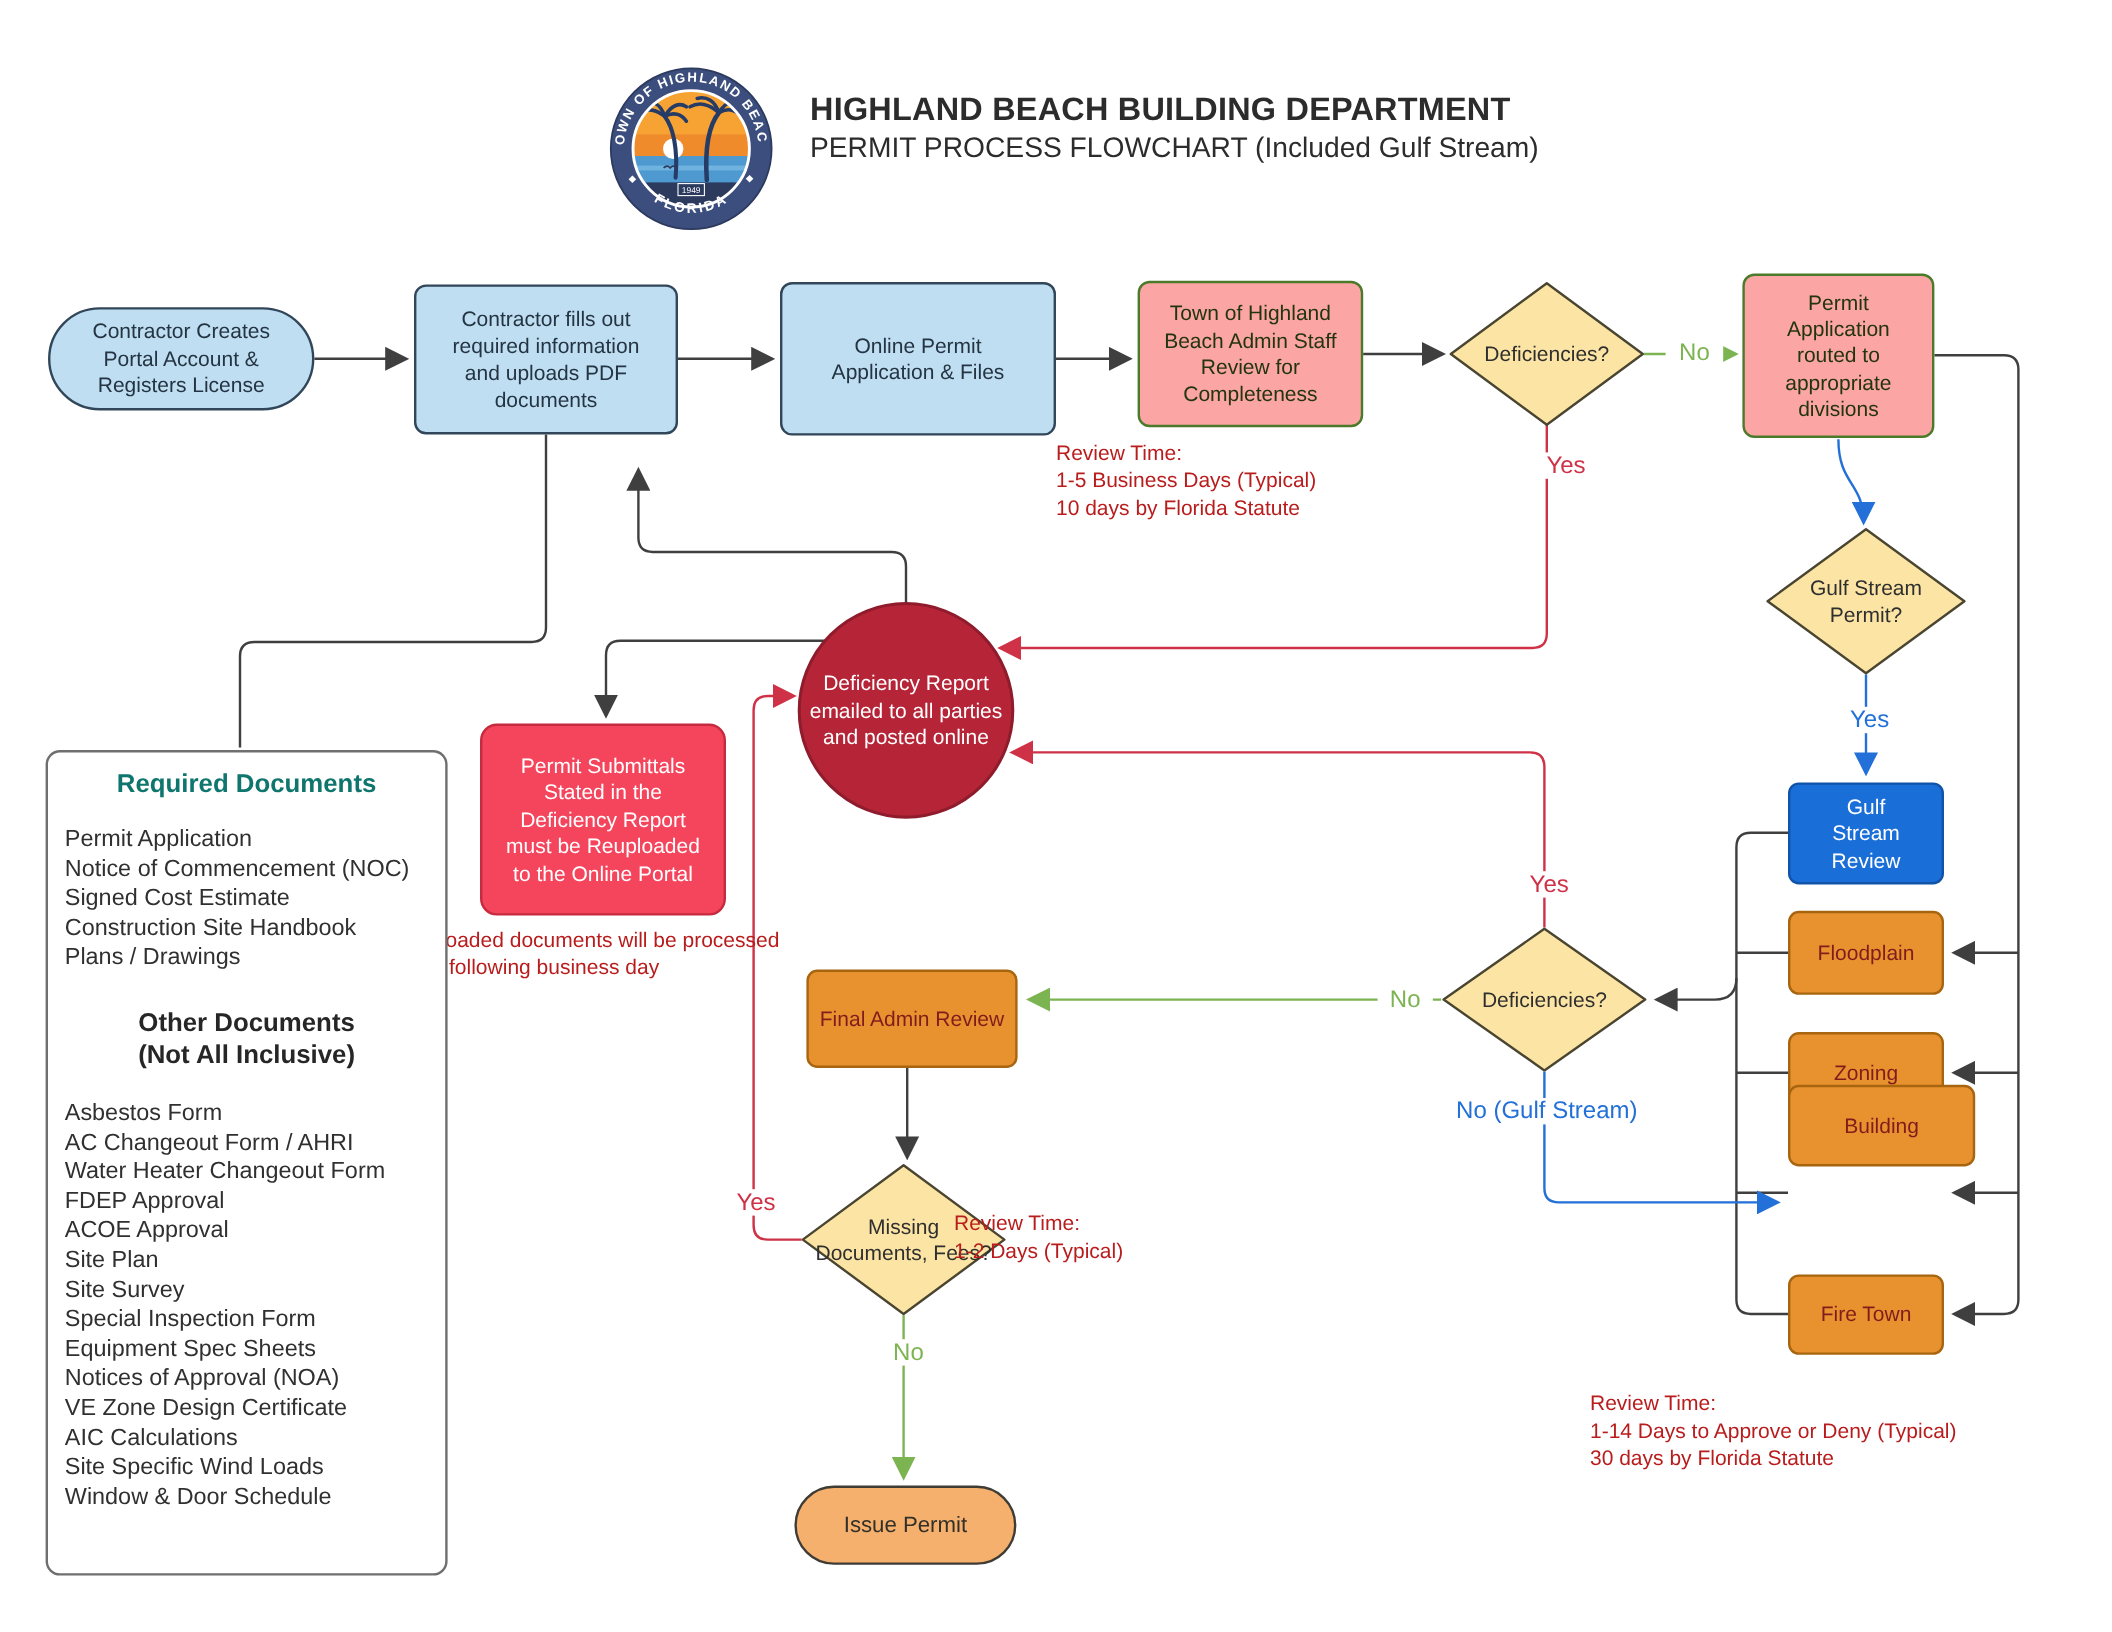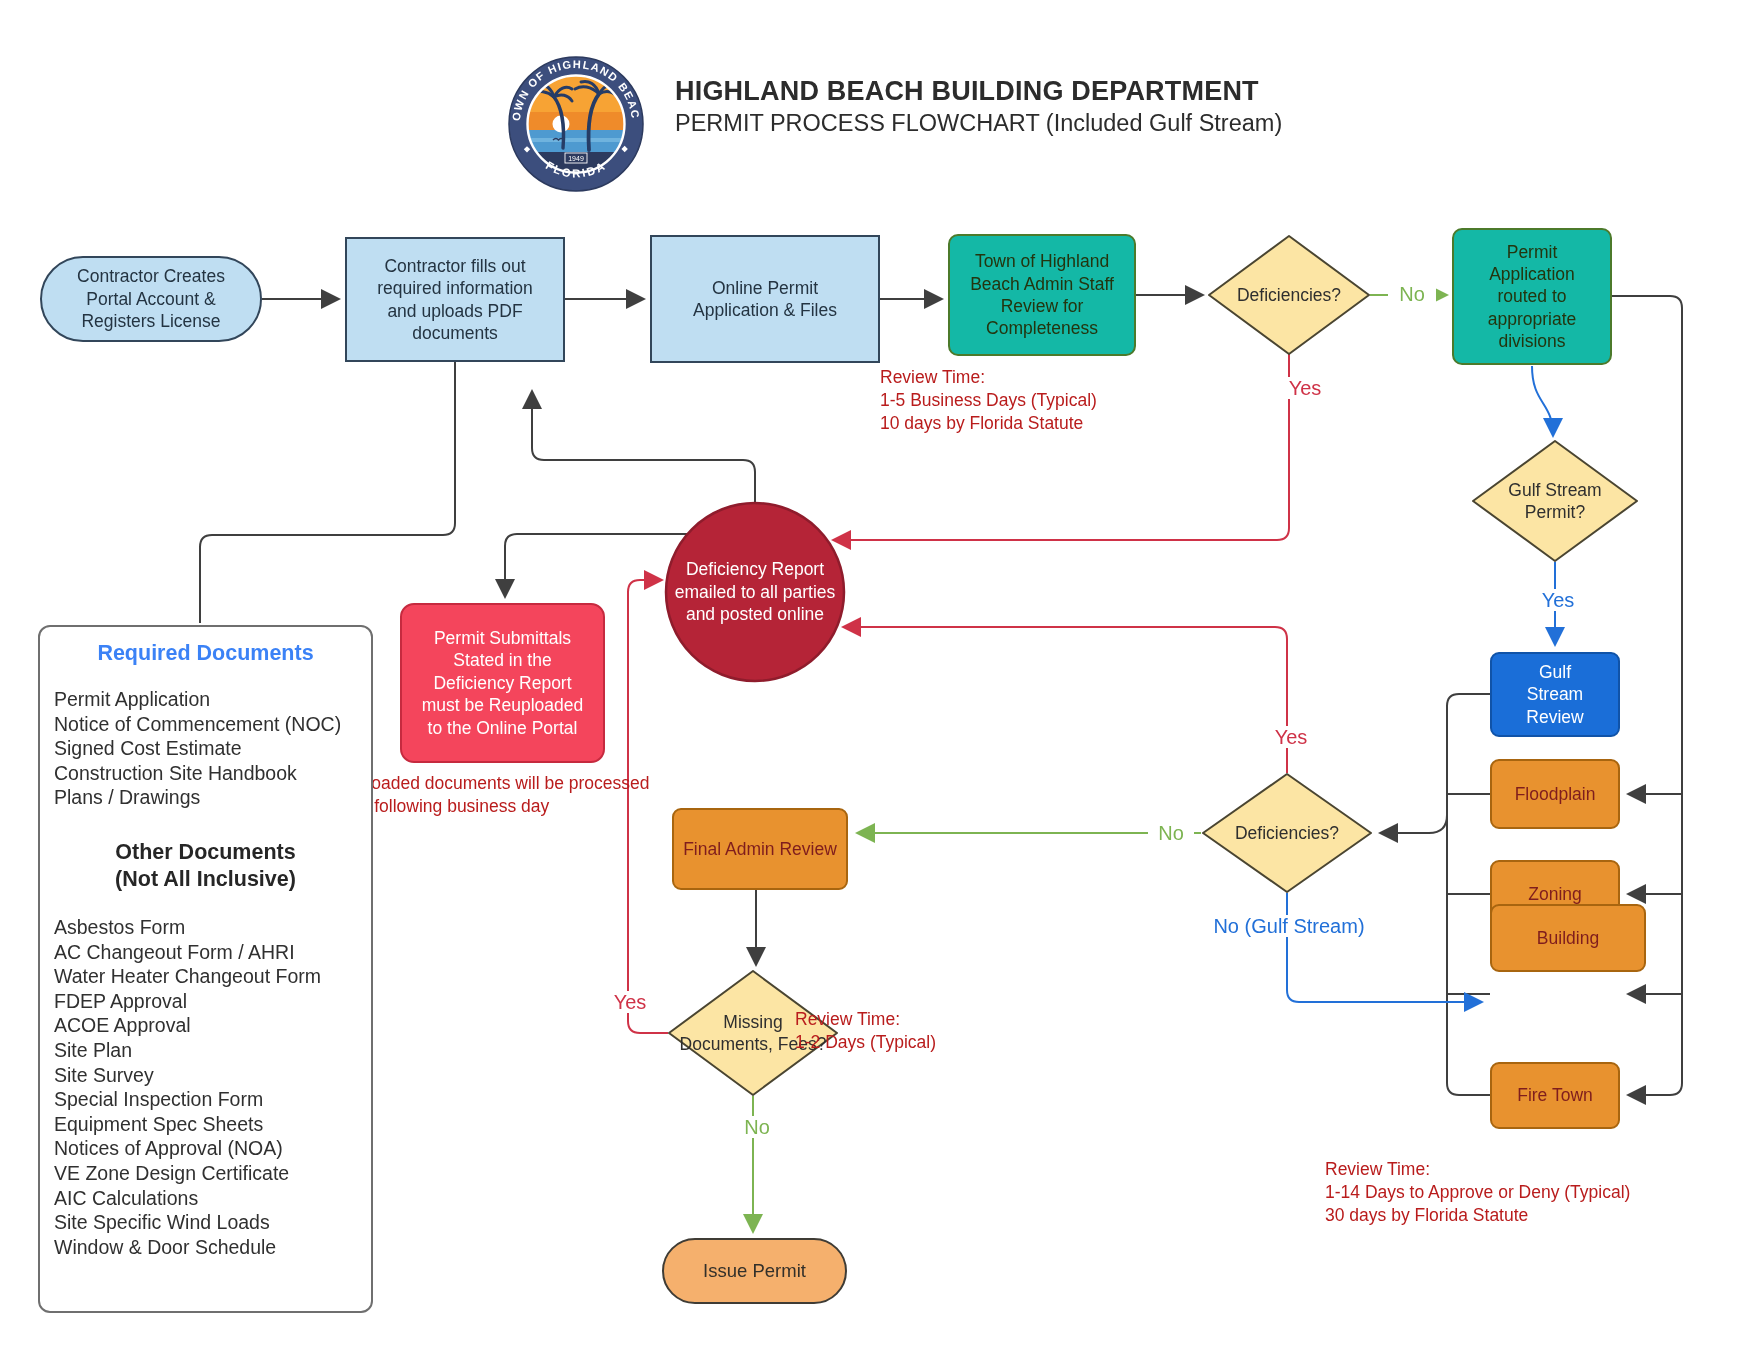--- a/index.html
+++ b/index.html
@@ -1,41 +1,41 @@
 <!DOCTYPE html>
 <html><head>
 <meta charset="utf-8">
 <style>
   html,body{margin:0;padding:0;background:#fff;}
   #canvas{position:relative;width:1760px;height:1360px;background:#ffffff;overflow:hidden;
           font-family:"Liberation Sans","DejaVu Sans",sans-serif;color:#2f2f2f;}
   #edges{position:absolute;left:0;top:0;z-index:1;}
   .node{position:absolute;display:flex;align-items:center;justify-content:center;
         text-align:center;box-sizing:border-box;z-index:2;font-size:17.5px;line-height:1.28;}
-  .blue-node{background:#bfdef2;border:2px solid #32465a;border-radius:0;color:#243442;}
+  .blue-node{background:#bfdef2;border:2px solid #32465a;border-radius:10px;color:#243442;}
   .oval{border-radius:45px;}
-  .green-node{background:#14b8a6;border:2px solid #4c7a2b;border-radius:10px;color:#23350f;}
+  .green-node{background:#fca5a5;border:2px solid #4c7a2b;border-radius:10px;color:#23350f;}
   .orange-node{background:#e8922f;border:2px solid #a8650f;border-radius:9px;color:#7f1d1d;}
   .blue-solid{background:#1a6ed8;border:2px solid #1053a8;border-radius:9px;color:#ffffff;}
   .red-node{background:#f4455c;border:2px solid #c62a3f;border-radius:14px;color:#ffffff;}
   .tan-oval{background:#f5b06d;border:2px solid #3f3c35;border-radius:34px;color:#33302a;font-size:18.5px;}
   .shape-text{position:absolute;display:flex;align-items:center;justify-content:center;
         text-align:center;z-index:2;font-size:17.5px;line-height:1.28;}
   .white{color:#fff;}
   .note{position:absolute;z-index:2;text-align:left;font-size:17.5px;line-height:1.32;
         white-space:pre-line;color:#b91c1c;}
   .elabel{position:absolute;z-index:3;font-size:20px;text-align:center;background:#ffffff;
         padding:0 3px;line-height:1.1;}
   .lbl-green{color:#7db452;}
   .lbl-red{color:#cf3247;}
   .lbl-blue{color:#2270d8;}
   .docs-box{position:absolute;left:38px;top:625px;width:335px;height:688px;background:#fff;
         border:2px solid #6f6f6f;border-radius:12px;z-index:2;box-sizing:border-box;}
   .docs-title{position:absolute;left:0;top:14px;width:100%;text-align:center;
-        font-size:21.5px;font-weight:bold;color:#3b82f6;}
+        font-size:21.5px;font-weight:bold;color:#0f766e;}
   .docs-list{position:absolute;left:14px;top:60px;width:310px;font-size:19.5px;
         line-height:24.6px;color:#303030;}
   .docs-sub{position:absolute;left:0;top:212px;width:100%;text-align:center;
         font-size:21.5px;font-weight:bold;line-height:27px;color:#262626;white-space:pre-line;}
   .docs-list2{top:288px;}
   .hdr-title{position:absolute;left:675px;top:76px;font-size:27px;font-weight:bold;
         color:#2c2c2c;z-index:2;letter-spacing:0.2px;}
   .hdr-sub{position:absolute;left:675px;top:110px;font-size:23.5px;color:#2c2c2c;z-index:2;}
   #seal{position:absolute;left:506px;top:54px;z-index:2;}
 </style>

